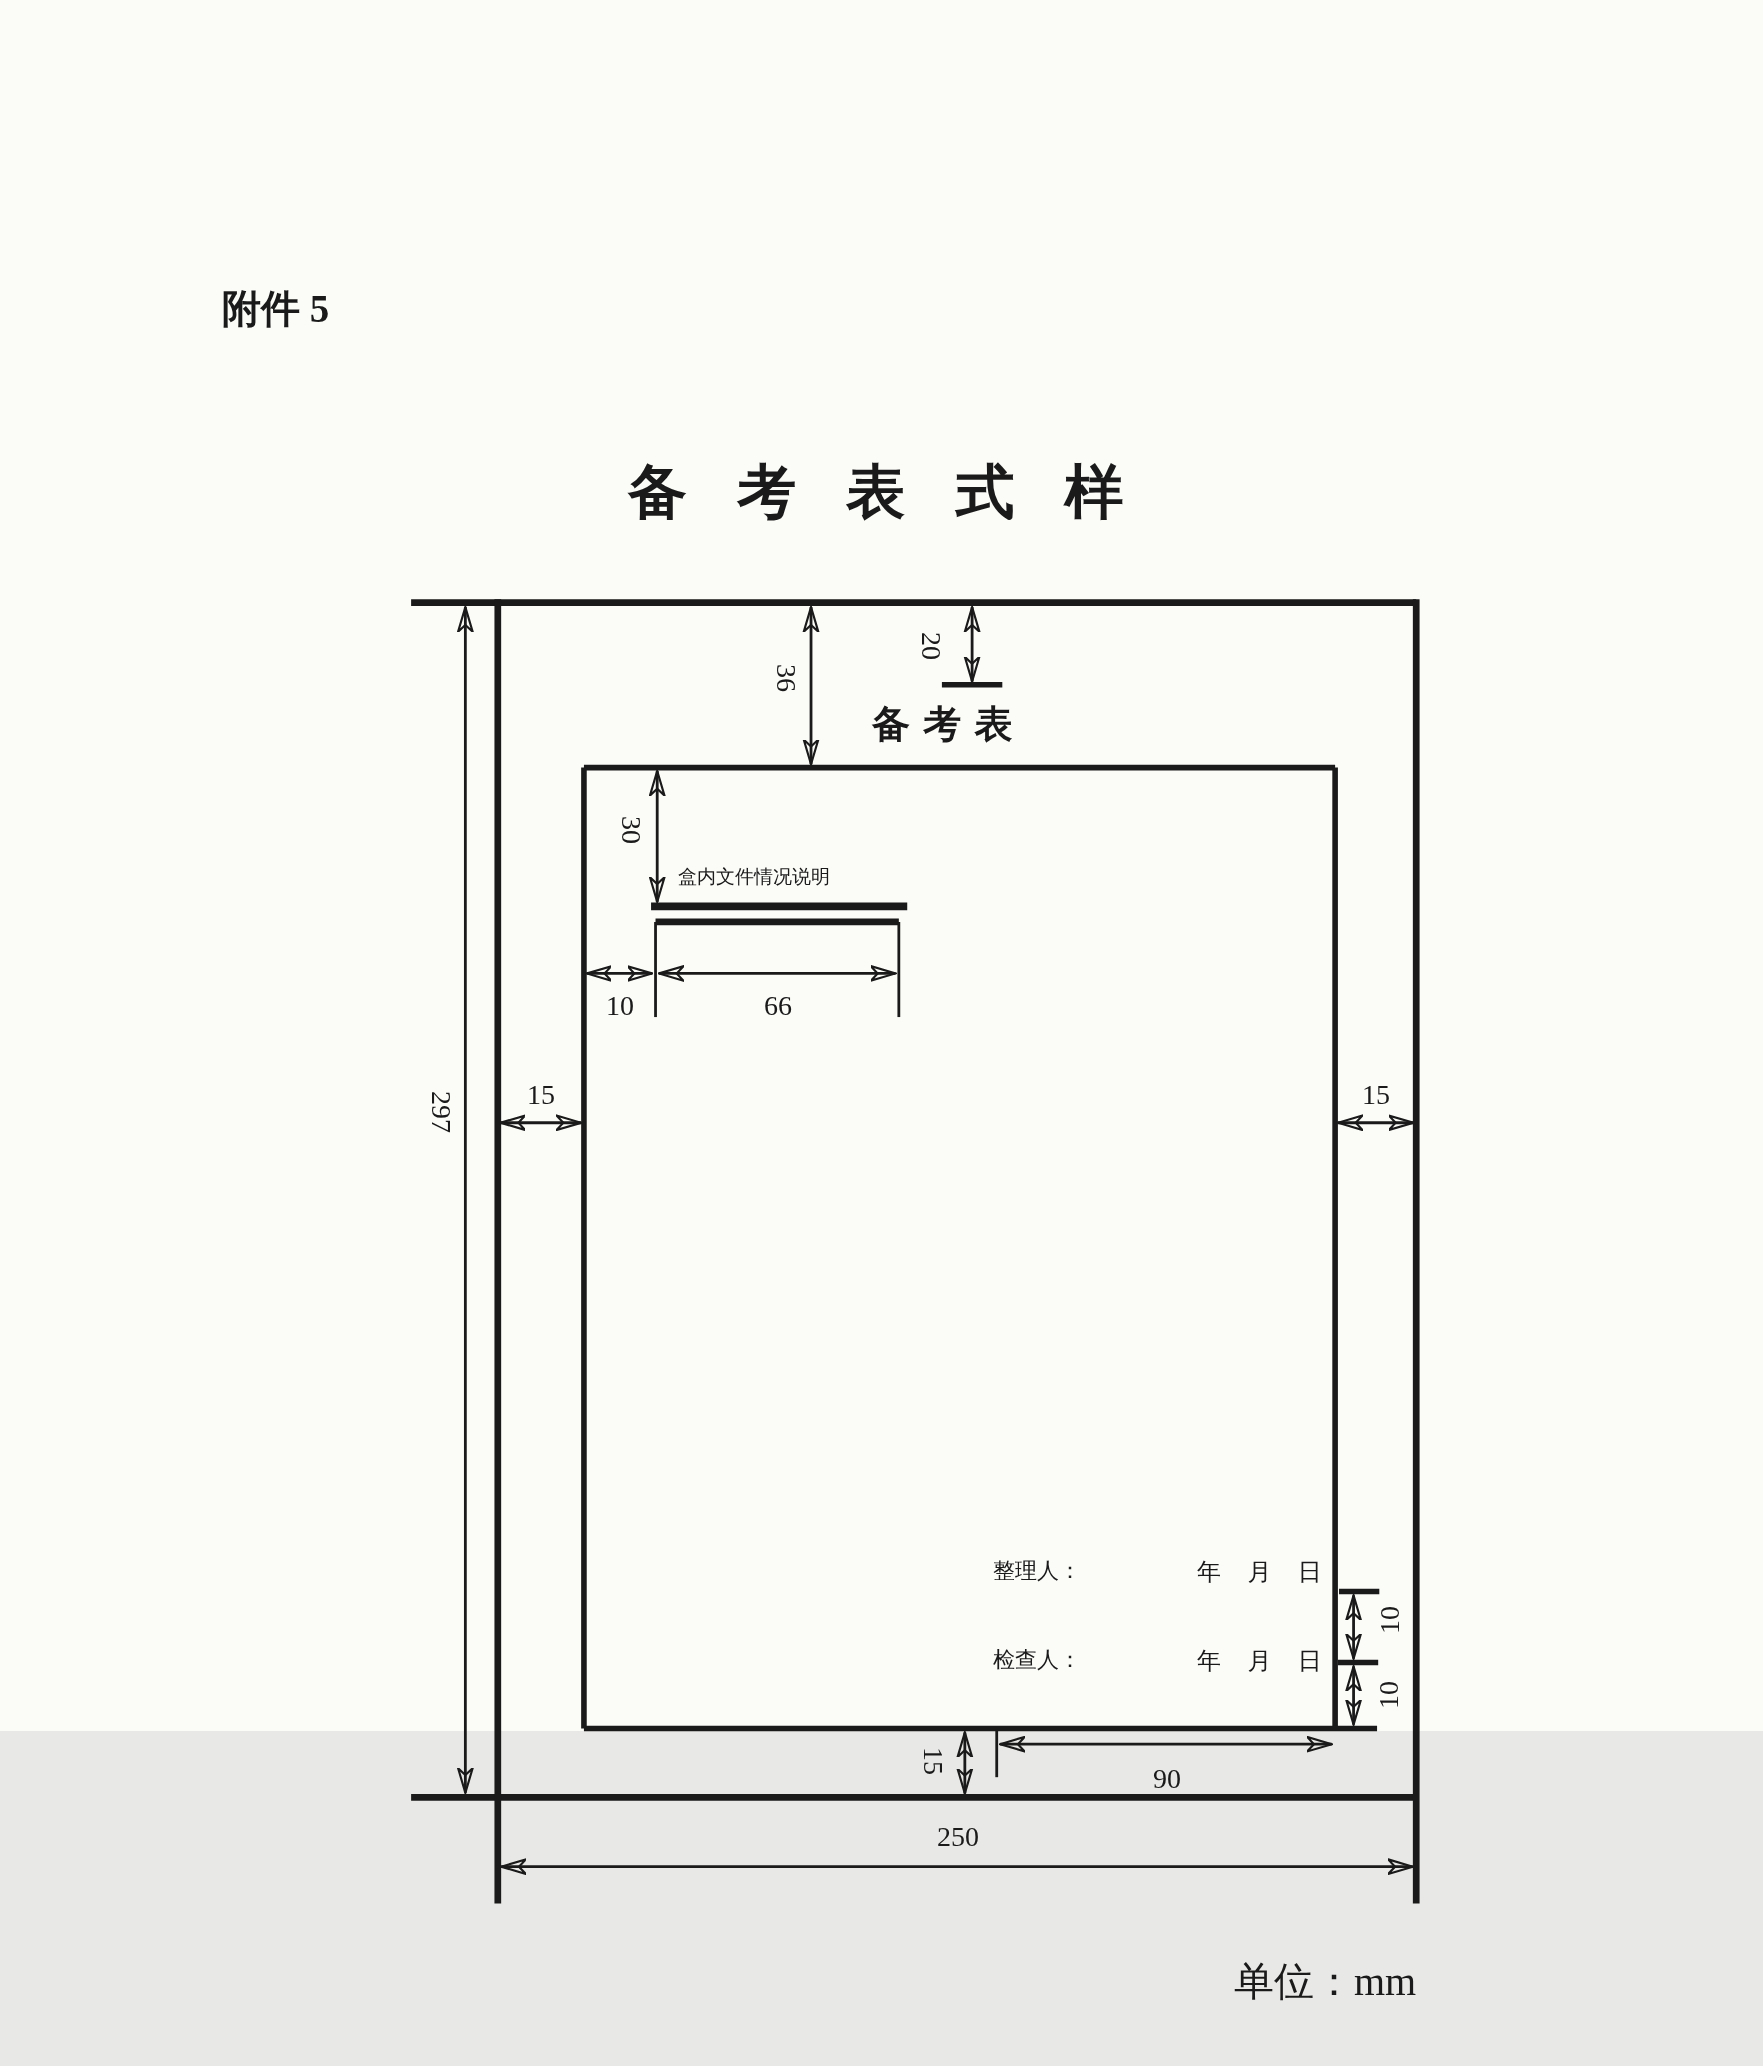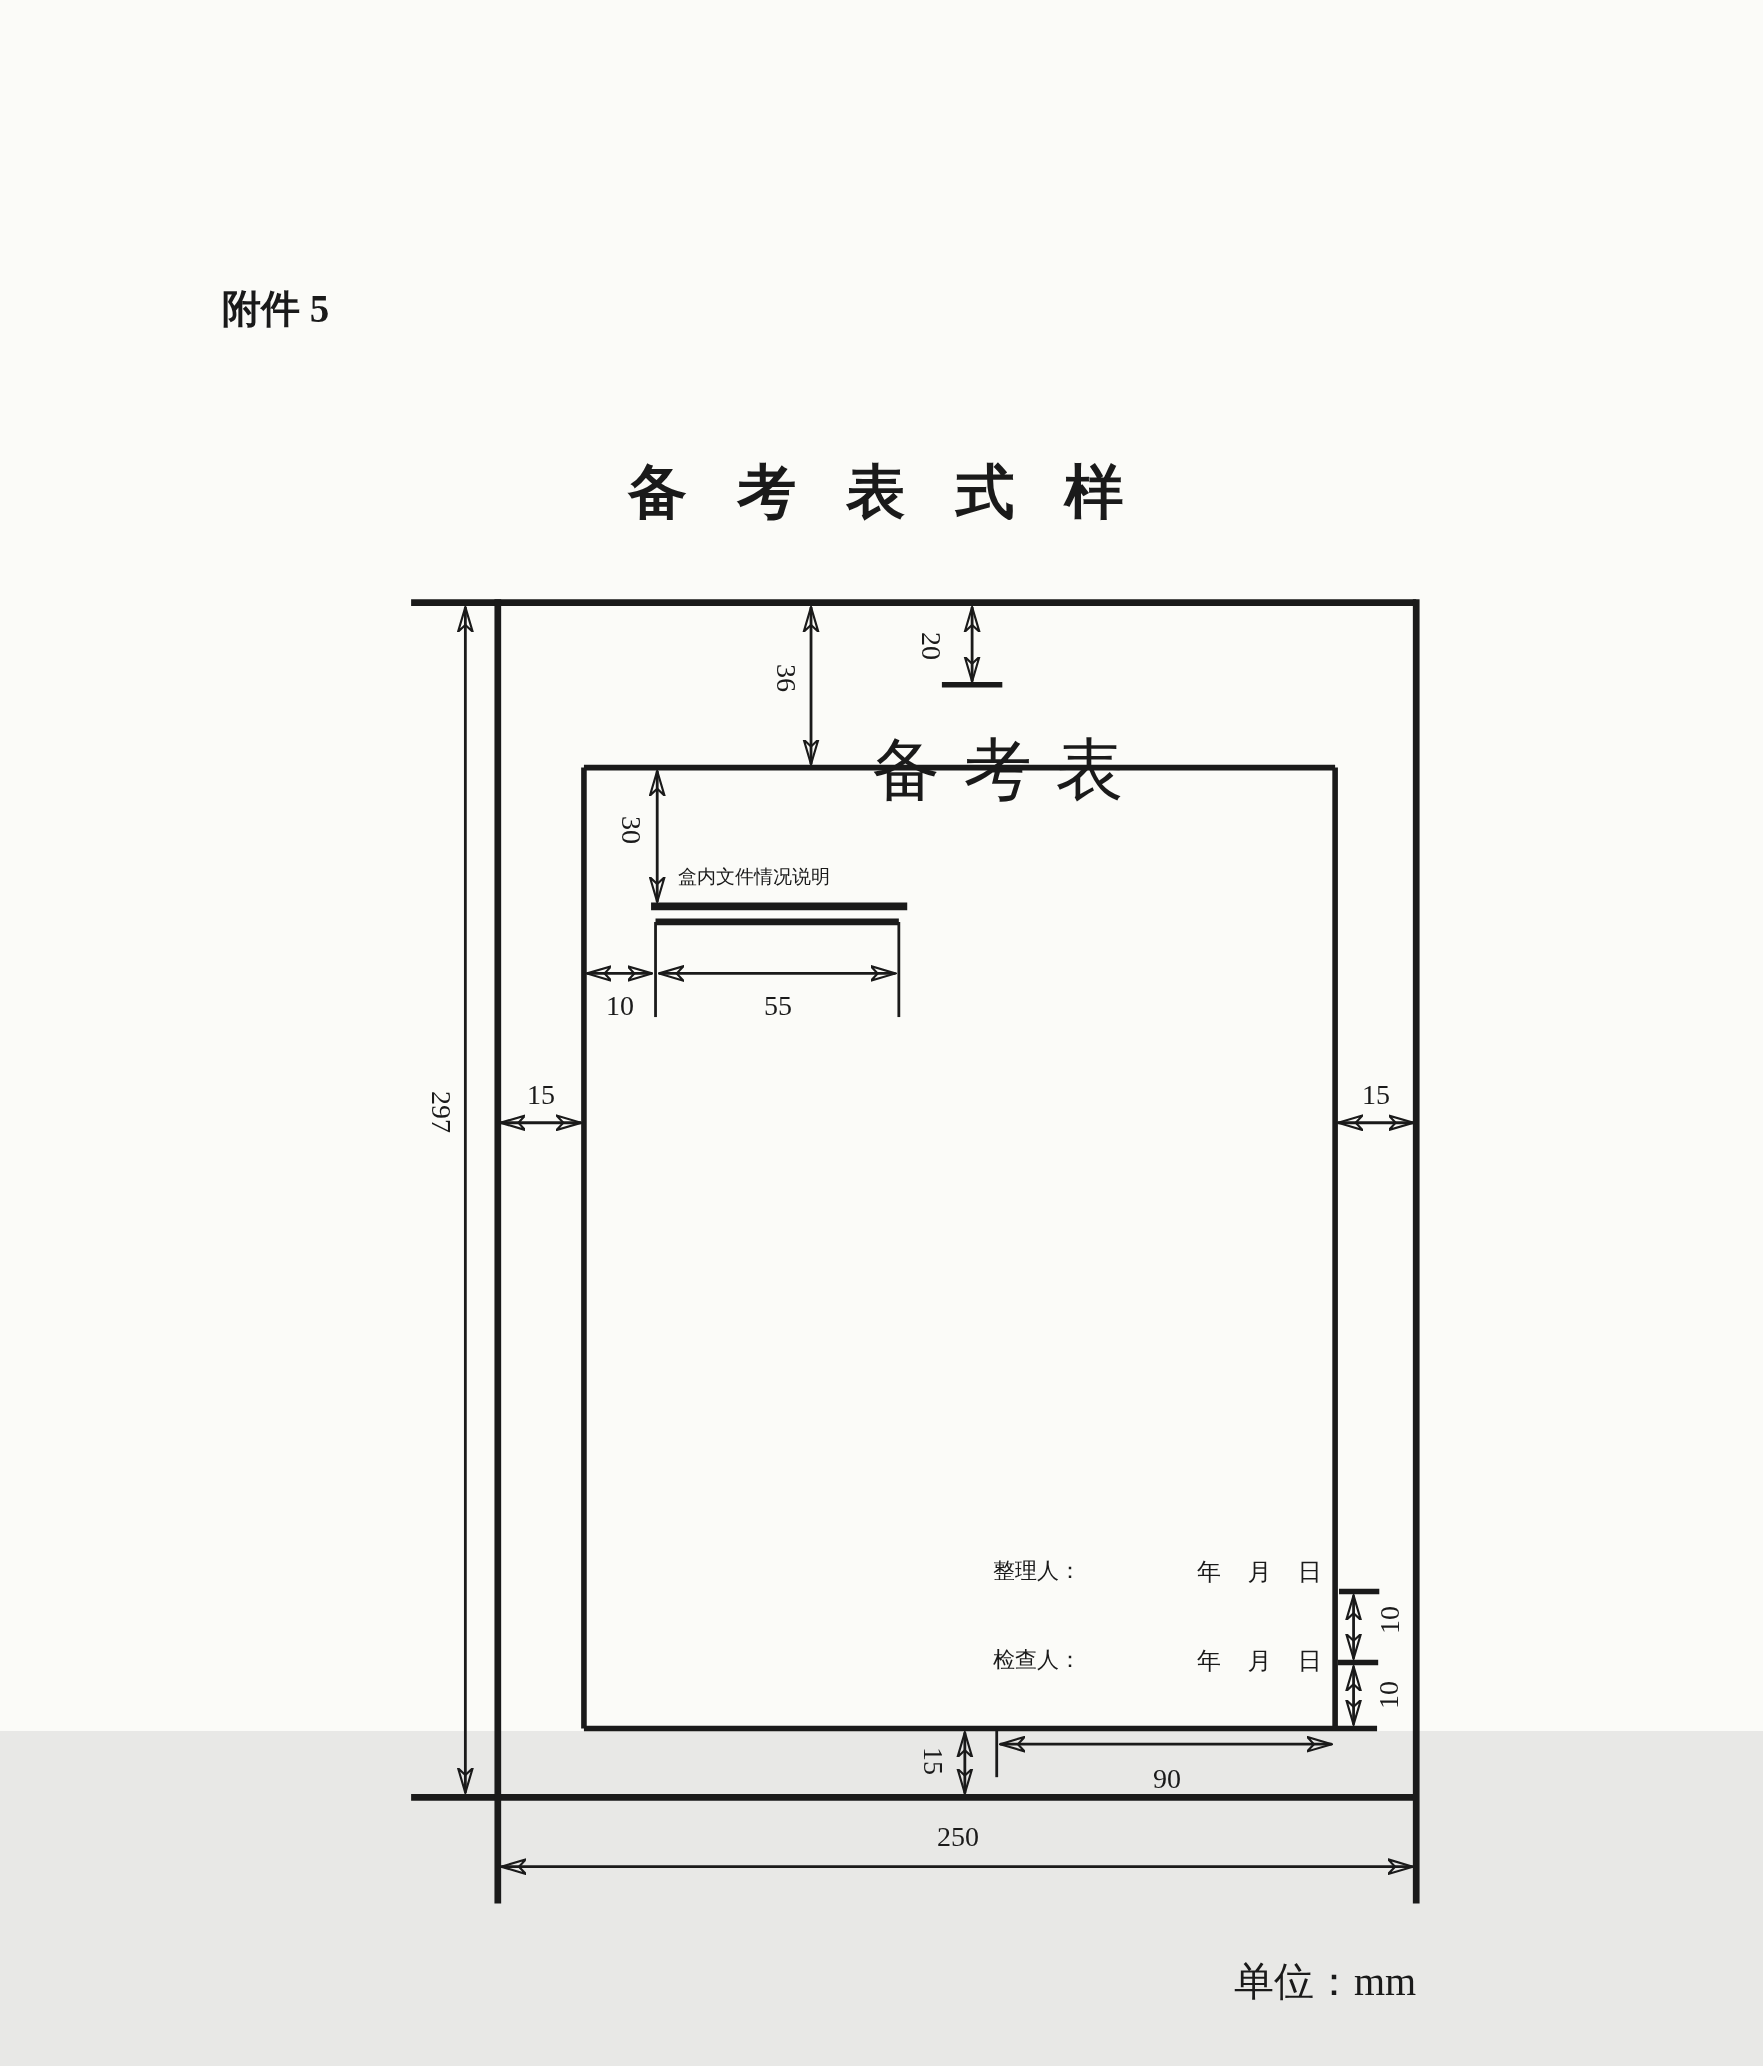--- a/index.html
+++ b/index.html
@@ -13,21 +13,21 @@
   svg{position:absolute;left:0;top:0;}
   svg path{stroke:#1a1a1a;fill:none;stroke-linecap:butt;}
   .b12{stroke-width:12px;}
   .b10{stroke-width:10px;}
   .b14{stroke-width:14px;}
   .thin{stroke-width:5px;}
   .dim-line{stroke-width:5px;}
 
   .attachment{left:222px;top:289px;font-size:39px;font-weight:bold;}
   .doc-title{left:628px;top:463px;font-size:59px;font-weight:bold;letter-spacing:0.30em;}
-  .table-title{left:872px;top:736px;font-size:68px;font-weight:normal;letter-spacing:0.05em;}
+  .table-title{left:872px;top:705px;font-size:38px;font-weight:bold;letter-spacing:0.05em;}
   .box-note{left:678px;top:867px;font-size:19px;}
   .sign-label{font-size:22px;}
   .sign-date{font-size:24px;letter-spacing:0.05em;}
   .row1{top:1560px;}
   .row2{top:1649px;text-align:right;}
   .sign-label{left:993px;}
   .sign-date{left:1197px;}
   .unit-note{left:1234px;top:1962px;font-size:40px;}
 
   .dim{
@@ -119,18 +119,18 @@
   <div class="dim cw  d297">297</div>
   <div class="dim cw  d36">36</div>
   <div class="dim cw  d20">20</div>
   <div class="dim cw  d30">30</div>
   <div class="dim cw  d15B">15</div>
   <div class="dim ccw d10r1">10</div>
   <div class="dim ccw d10r2">10</div>
   <div class="dim d15L">15</div>
   <div class="dim d15R">15</div>
   <div class="dim d10a">10</div>
-  <div class="dim d55">55</div>
+  <div class="dim d55">66</div>
   <div class="dim d90">90</div>
   <div class="dim d210">250</div>
 
 </div>
 
 
 </body></html>

